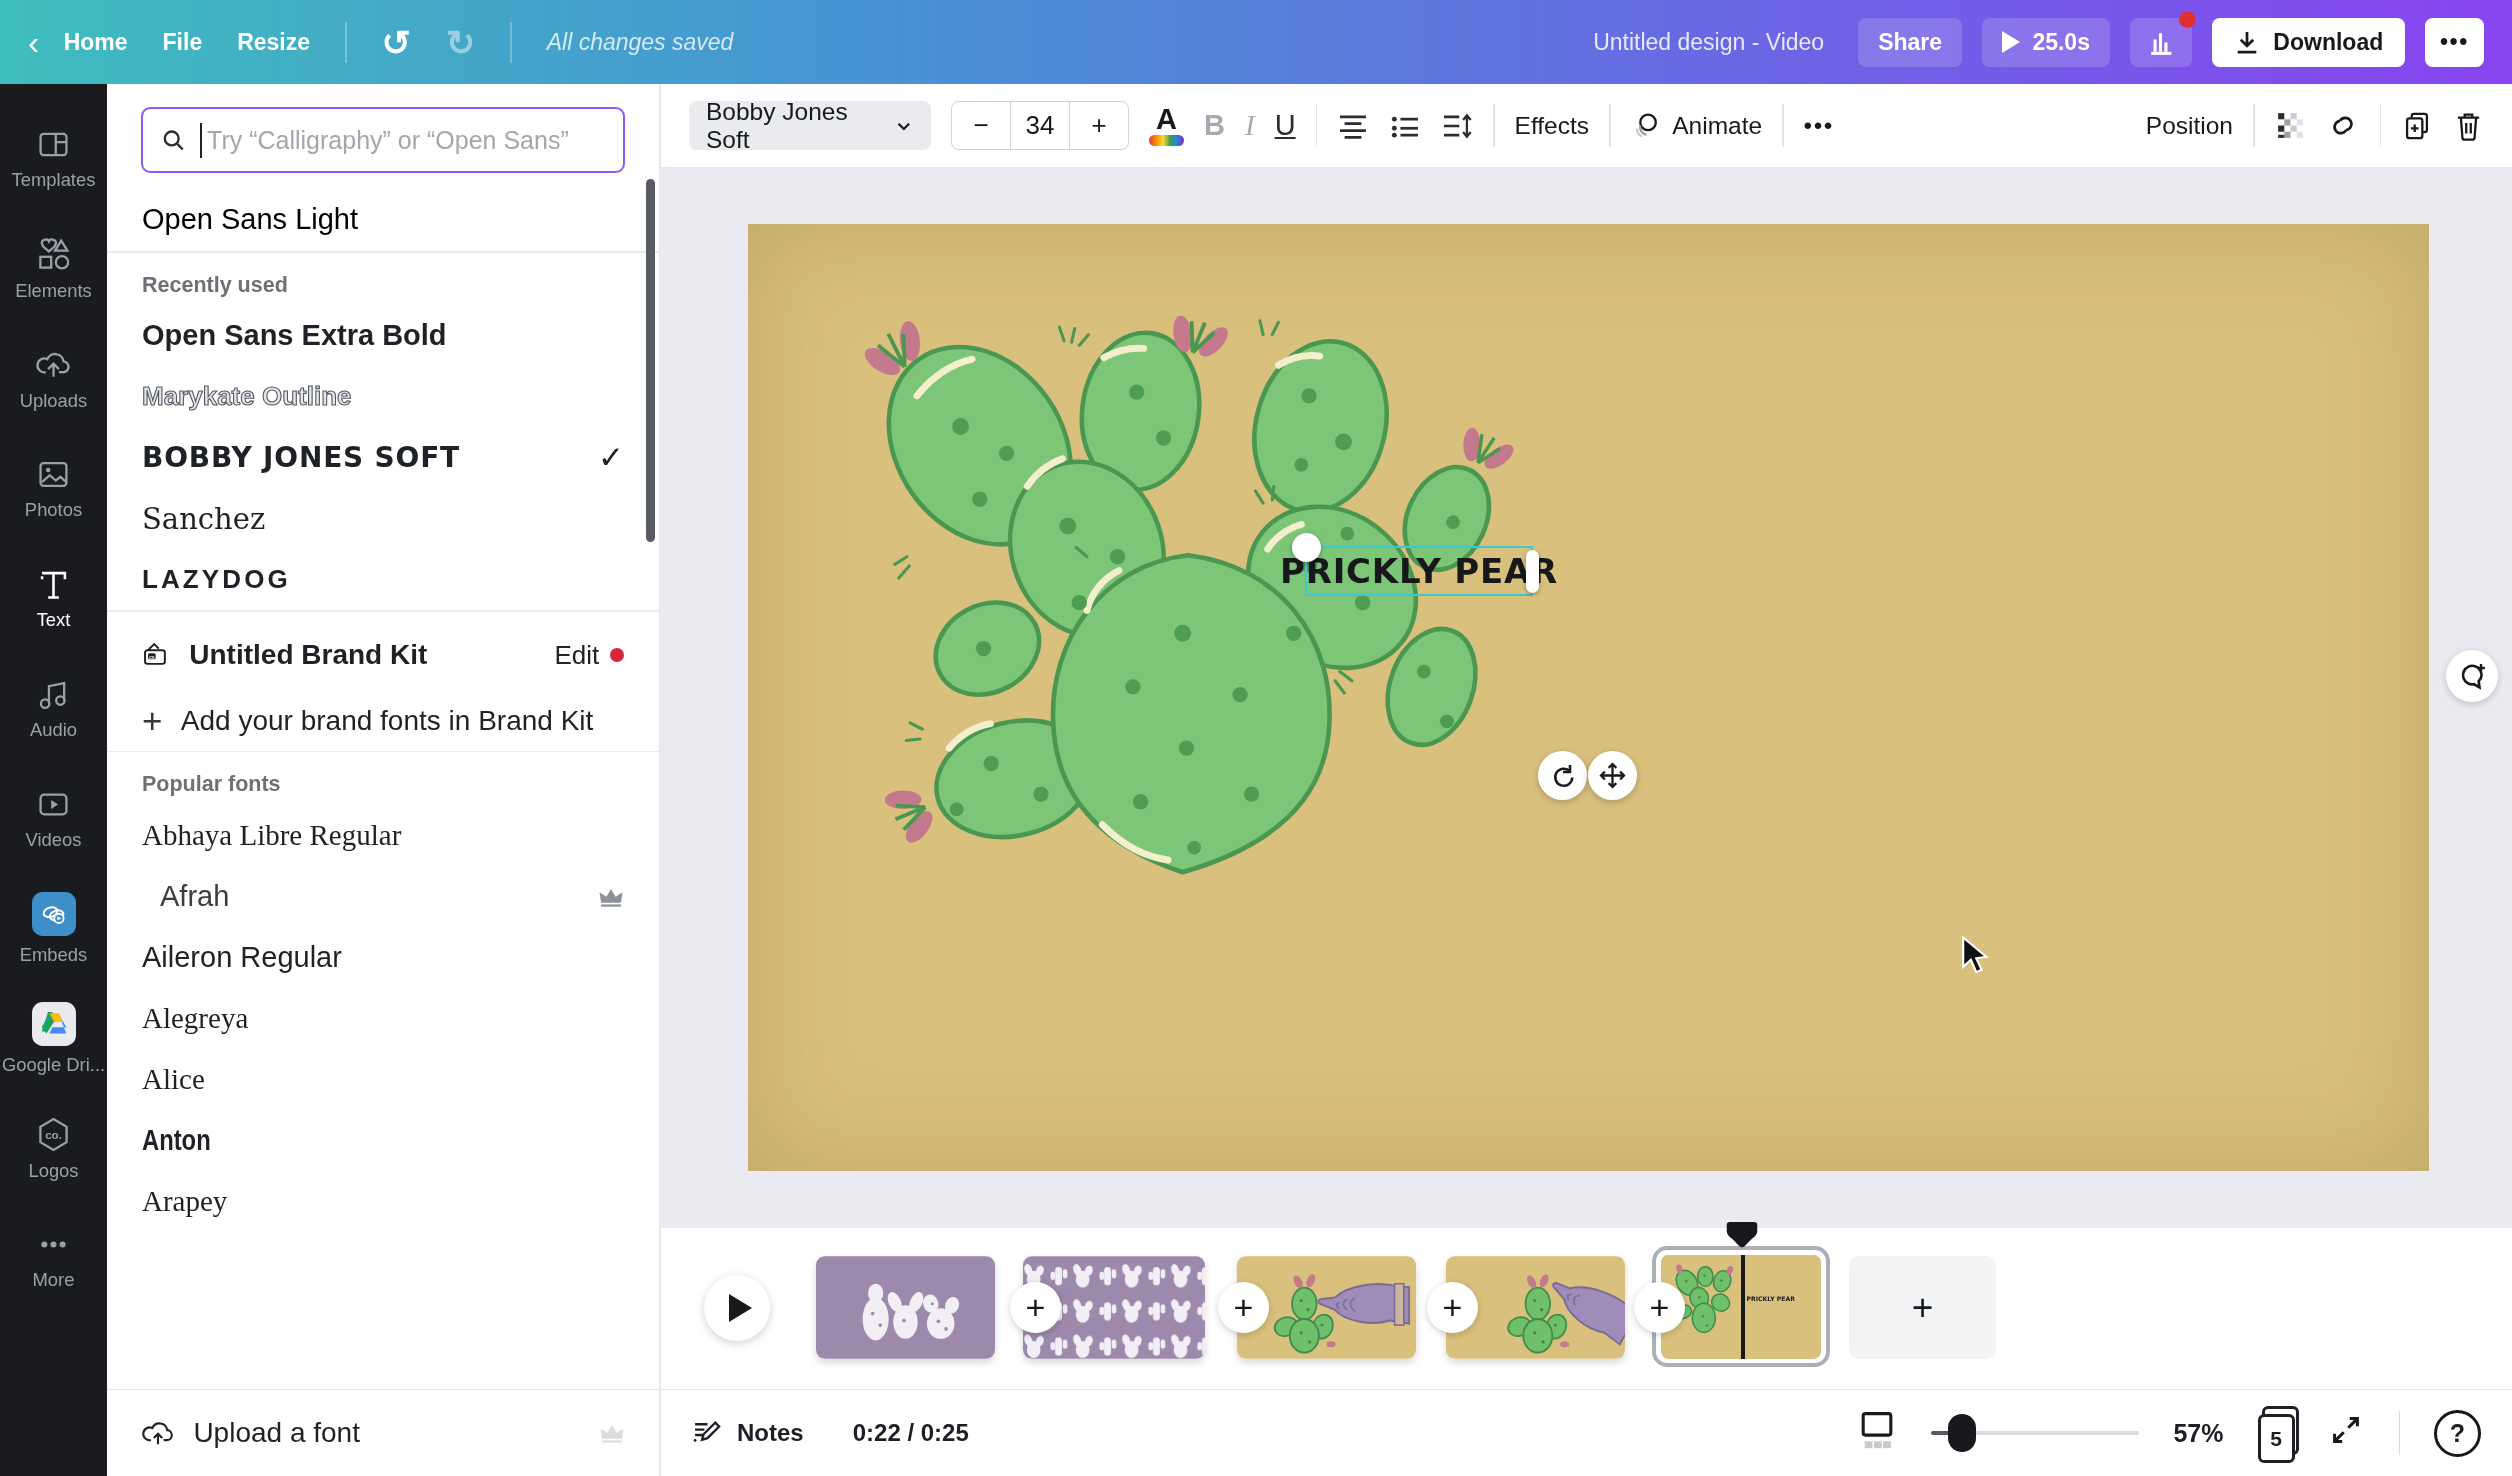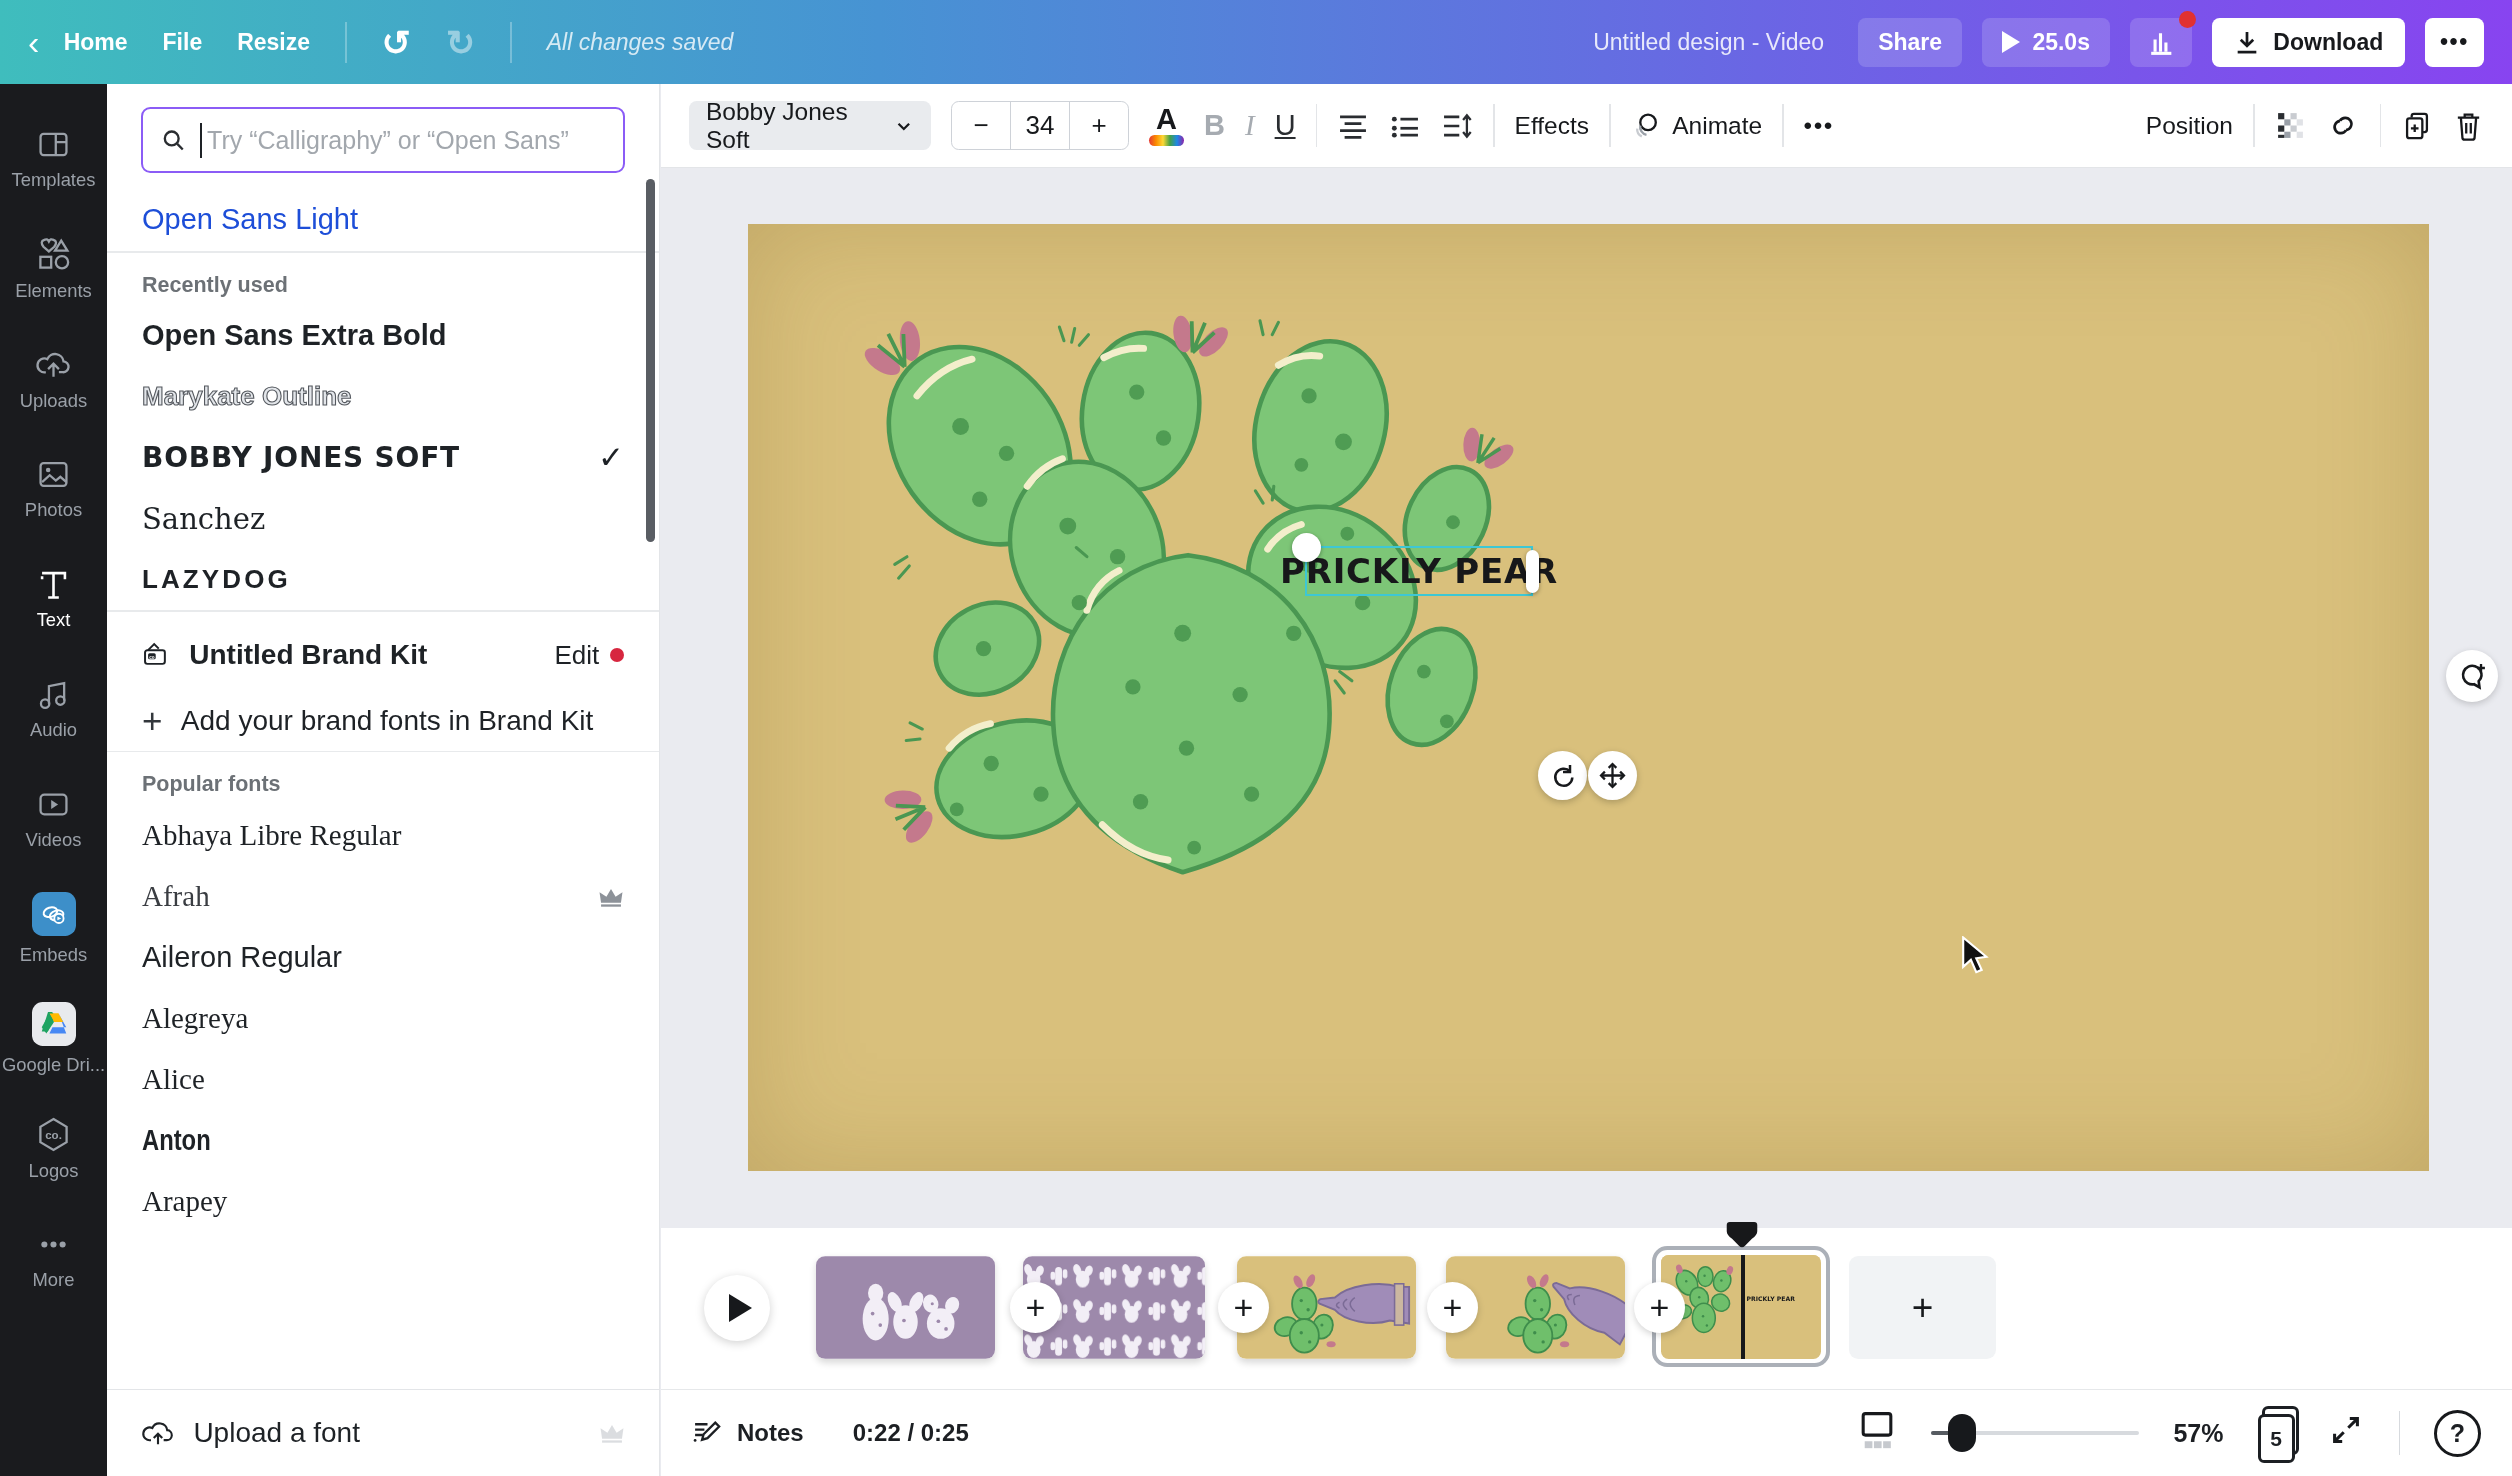--- a/index.html
+++ b/index.html
@@ -35,34 +35,34 @@
   
   .panel{position:absolute;left:107px;top:84px;width:553px;bottom:0;background:#fff;
          border-right:1.5px solid #e3e5e8;box-sizing:border-box;}
   .search-wrap{padding:23px 34px 15.3px 34px;}
   .search{height:66px;border:2.3px solid #8b5cf6;border-radius:9.2px;display:flex;align-items:center;
           padding:0 17px;gap:12.3px;box-sizing:border-box;}
   .search input{border:0;outline:0;font-size:25px;color:#1e2226;width:100%;background:transparent;
           font-family:"Liberation Sans",sans-serif;}
   .search input::placeholder{color:#a2a7ad;}
   .caret{width:2.3px;height:35px;background:#1e2226;margin-right:-9.2px;}
-  .row-current{height:63px;display:flex;align-items:center;padding:0 35px;font-size:29px;color:#1d4ed8;
+  .row-current{height:63px;display:flex;align-items:center;padding:0 35px;font-size:29px;color:#000000;
           font-weight:300;cursor:pointer;}
   .pdiv{height:1.5px;background:#e8eaec;}
   .sec-head{padding:20px 35px 7.7px 35px;font-size:21.5px;font-weight:700;color:#6c7176;}
   .font-row{height:61px;display:flex;align-items:center;justify-content:space-between;
           padding:0 35px;font-size:29px;color:#1e2226;cursor:pointer;}
   .f-oseb{font-weight:800;}
   .f-outline{font-weight:700;color:#e3e6ea;-webkit-text-stroke:1.1px #55595f;font-size:26px;}
   .f-bjs{font-family:"DejaVu Sans",sans-serif;font-weight:700;letter-spacing:0.8px;font-size:28px;}
   .f-sanchez{font-family:"DejaVu Serif",serif;}
   .f-lazydog{font-weight:700;letter-spacing:3.1px;font-size:26px;}
   .f-abhaya{font-family:"Liberation Serif",serif;}
   .f-advetime{font-family:"DejaVu Serif",serif;font-style:italic;font-weight:700;font-size:24.5px;}
-  .f-afrah{font-family:Liberation Serif, serif;color:#3a3d42;}
+  .f-afrah{font-family:Liberation Sans, sans-serif;color:#3a3d42;margin-left:18px;}
   .f-aileron{font-family:"Liberation Sans",sans-serif;}
   .f-alegreya{font-family:"Liberation Serif",serif;}
   .f-alice{font-family:"Liberation Serif",serif;}
   .f-anon{font-family:"DejaVu Sans Mono",monospace;font-size:26px;}
   .f-anton{font-weight:800;display:inline-block;transform:scaleX(.82);transform-origin:left center;}
   .f-arapey{font-family:"Liberation Serif",serif;}
   .f-archivo{font-weight:800;}
   .checkmark{font-size:31px;color:#1e2226;}
   .brand-row{height:71px;display:flex;align-items:center;padding:0 35px;gap:15.3px;font-size:28px;
           font-weight:700;color:#1e2226;cursor:pointer;margin-top:8px;}

